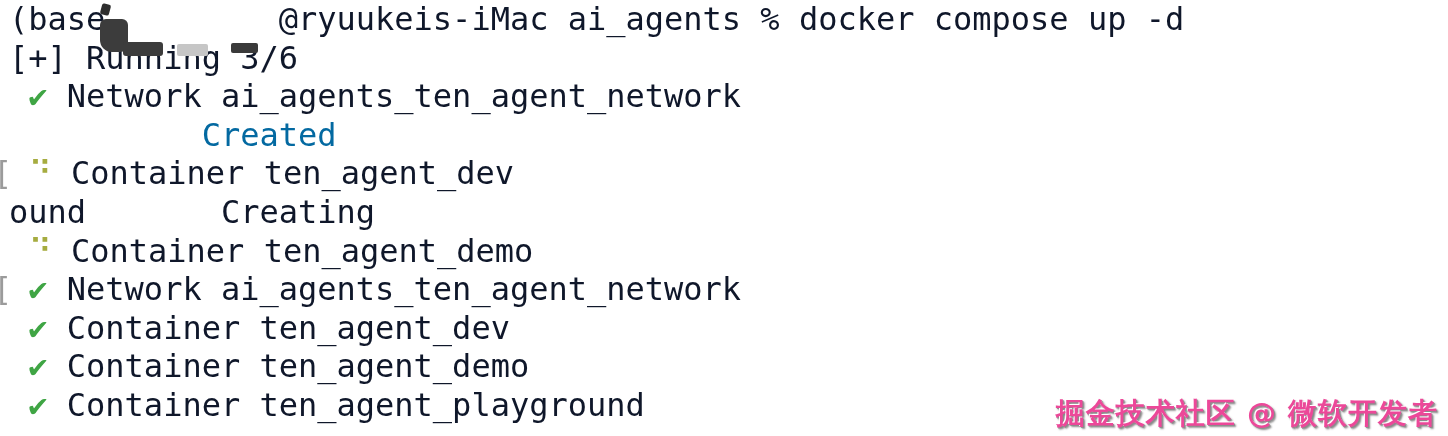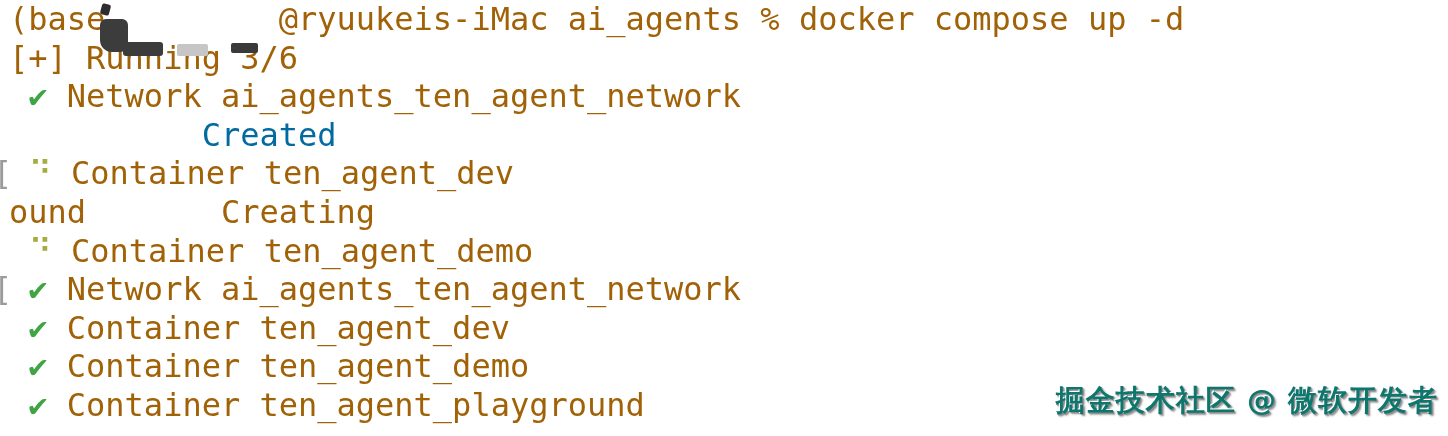--- a/index.html
+++ b/index.html
@@ -13,38 +13,38 @@
   }
   .term {
     position: absolute;
     top: 0; left: 9px; right: 0; bottom: 0;
     font-size: 32px;
     line-height: 38.6px;
     color: #161616;
     white-space: pre;
   }
   .line { position: relative; height: 38.6px; }
-  .seg-default  { color: #a16207; }
+  .seg-default  { color: #0f172a; }
   .seg-check    { color: #3fa544; }
   .seg-created  { color: #0369a1; }
   .seg-spinner  { color: #a6ac40; font-family: "DejaVu Sans", "DejaVu Sans Mono", monospace; }
   .stray {
     position: absolute;
     left: -16px; top: 0;
     color: #9b9b9b;
   }
   .blob { position: absolute; }
   .watermark {
     position: absolute;
     right: 10px;
-    bottom: 15px;
+    bottom: 2px;
     font-family: "DejaVu Sans", "Liberation Sans", sans-serif;
     font-size: 29px;
     font-weight: bold;
-    color: #0f766e;
+    color: #ec4899;
     text-shadow: -1px -1px 0 #ffffff, 2px 2px 2px #8a8a8a, 1px 1px 0 #9a9a9a;
     letter-spacing: 1px;
   }
 </style>
 </head>
 <body>
 
 <div class="screen">
   <div class="term" id="term"><div class="line"><span class="seg-default">(base</span><span class="seg-default">         </span><span class="seg-default">@ryuukeis-iMac ai_agents % docker compose up -d</span></div><div class="line"><span class="seg-default">[+] Running 3/6</span></div><div class="line"><span class="seg-default"> </span><span class="seg-check">✔</span><span class="seg-default"> Network ai_agents_ten_agent_network</span></div><div class="line"><span class="seg-created">          Created</span></div><div class="line"><span class="stray">[</span><span class="seg-default"> </span><span class="seg-spinner">⠙</span><span class="seg-default"> Container ten_agent_dev</span></div><div class="line"><span class="seg-default">ound       Creating</span></div><div class="line"><span class="seg-default"> </span><span class="seg-spinner">⠙</span><span class="seg-default"> Container ten_agent_demo</span></div><div class="line"><span class="stray">[</span><span class="seg-default"> </span><span class="seg-check">✔</span><span class="seg-default"> Network ai_agents_ten_agent_network</span></div><div class="line"><span class="seg-default"> </span><span class="seg-check">✔</span><span class="seg-default"> Container ten_agent_dev</span></div><div class="line"><span class="seg-default"> </span><span class="seg-check">✔</span><span class="seg-default"> Container ten_agent_demo</span></div><div class="line"><span class="seg-default"> </span><span class="seg-check">✔</span><span class="seg-default"> Container ten_agent_playground</span></div></div>
   <div id="redactions">

